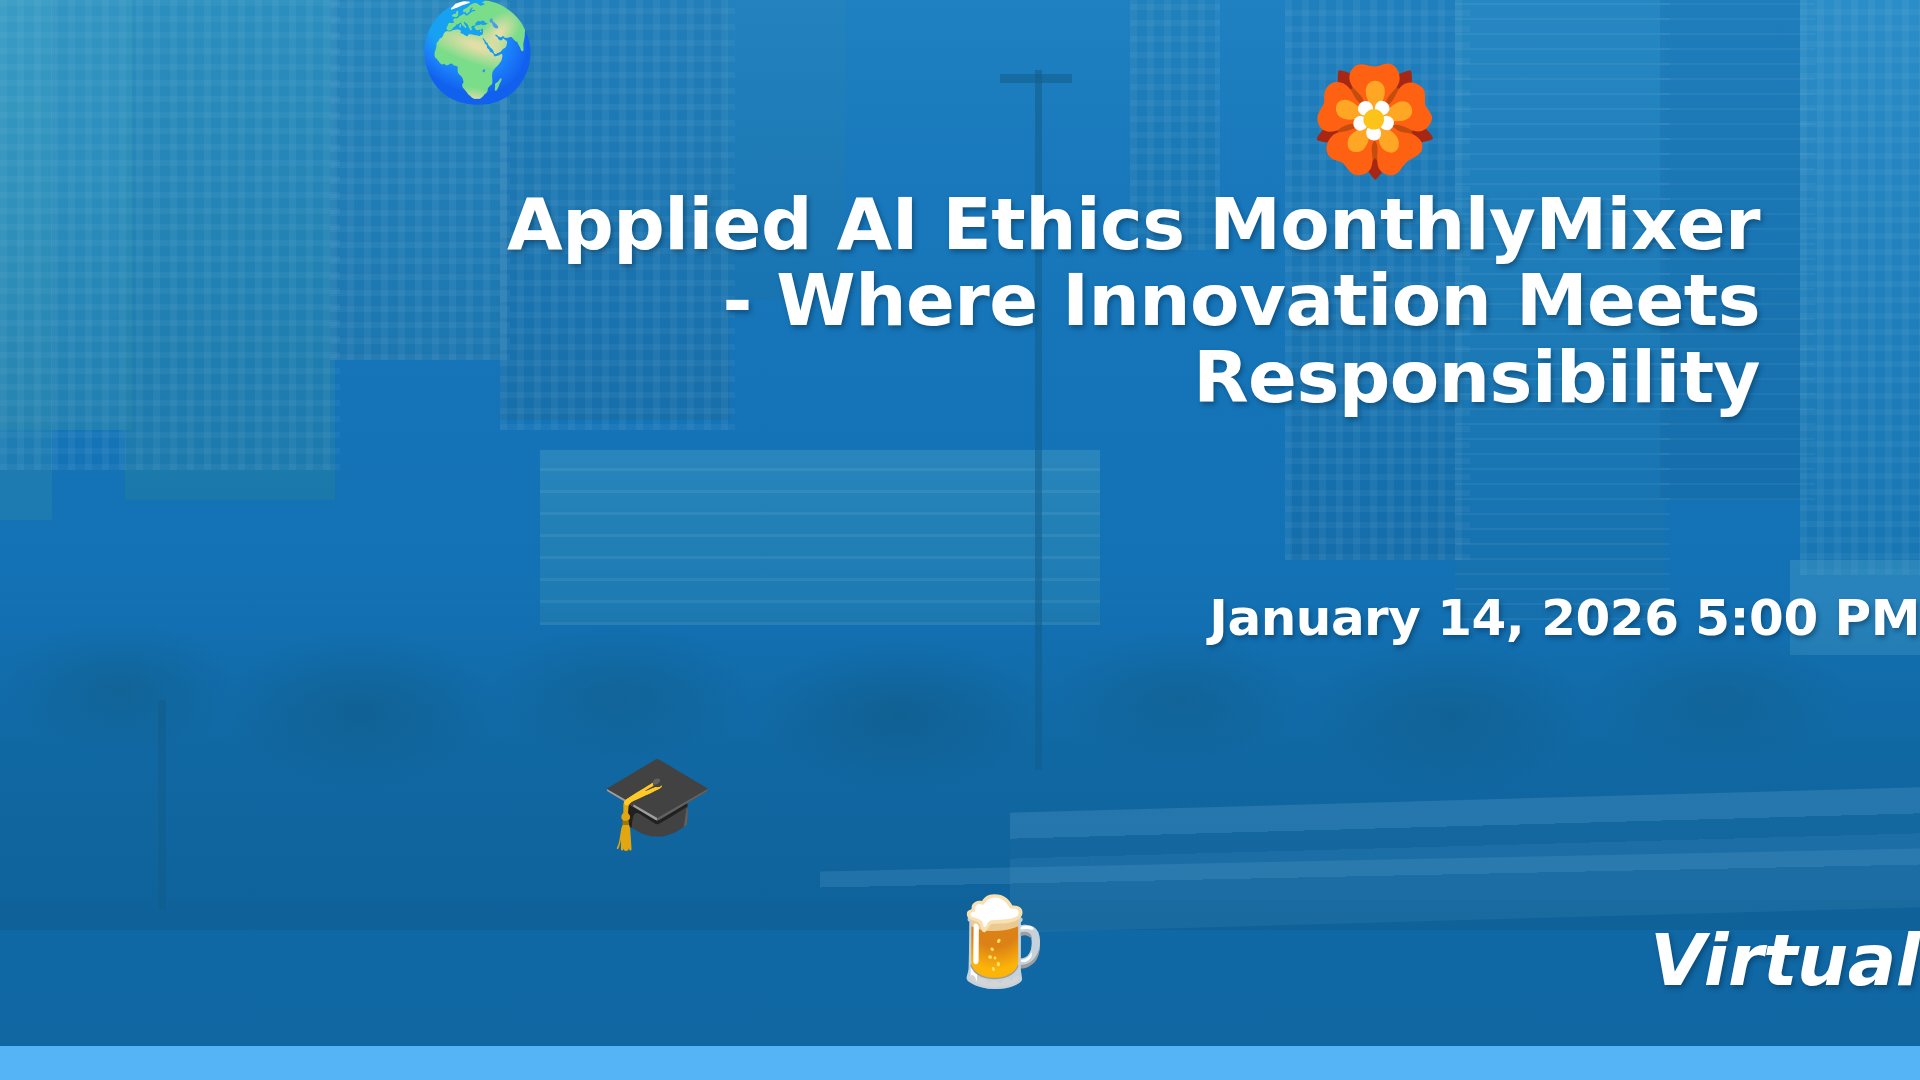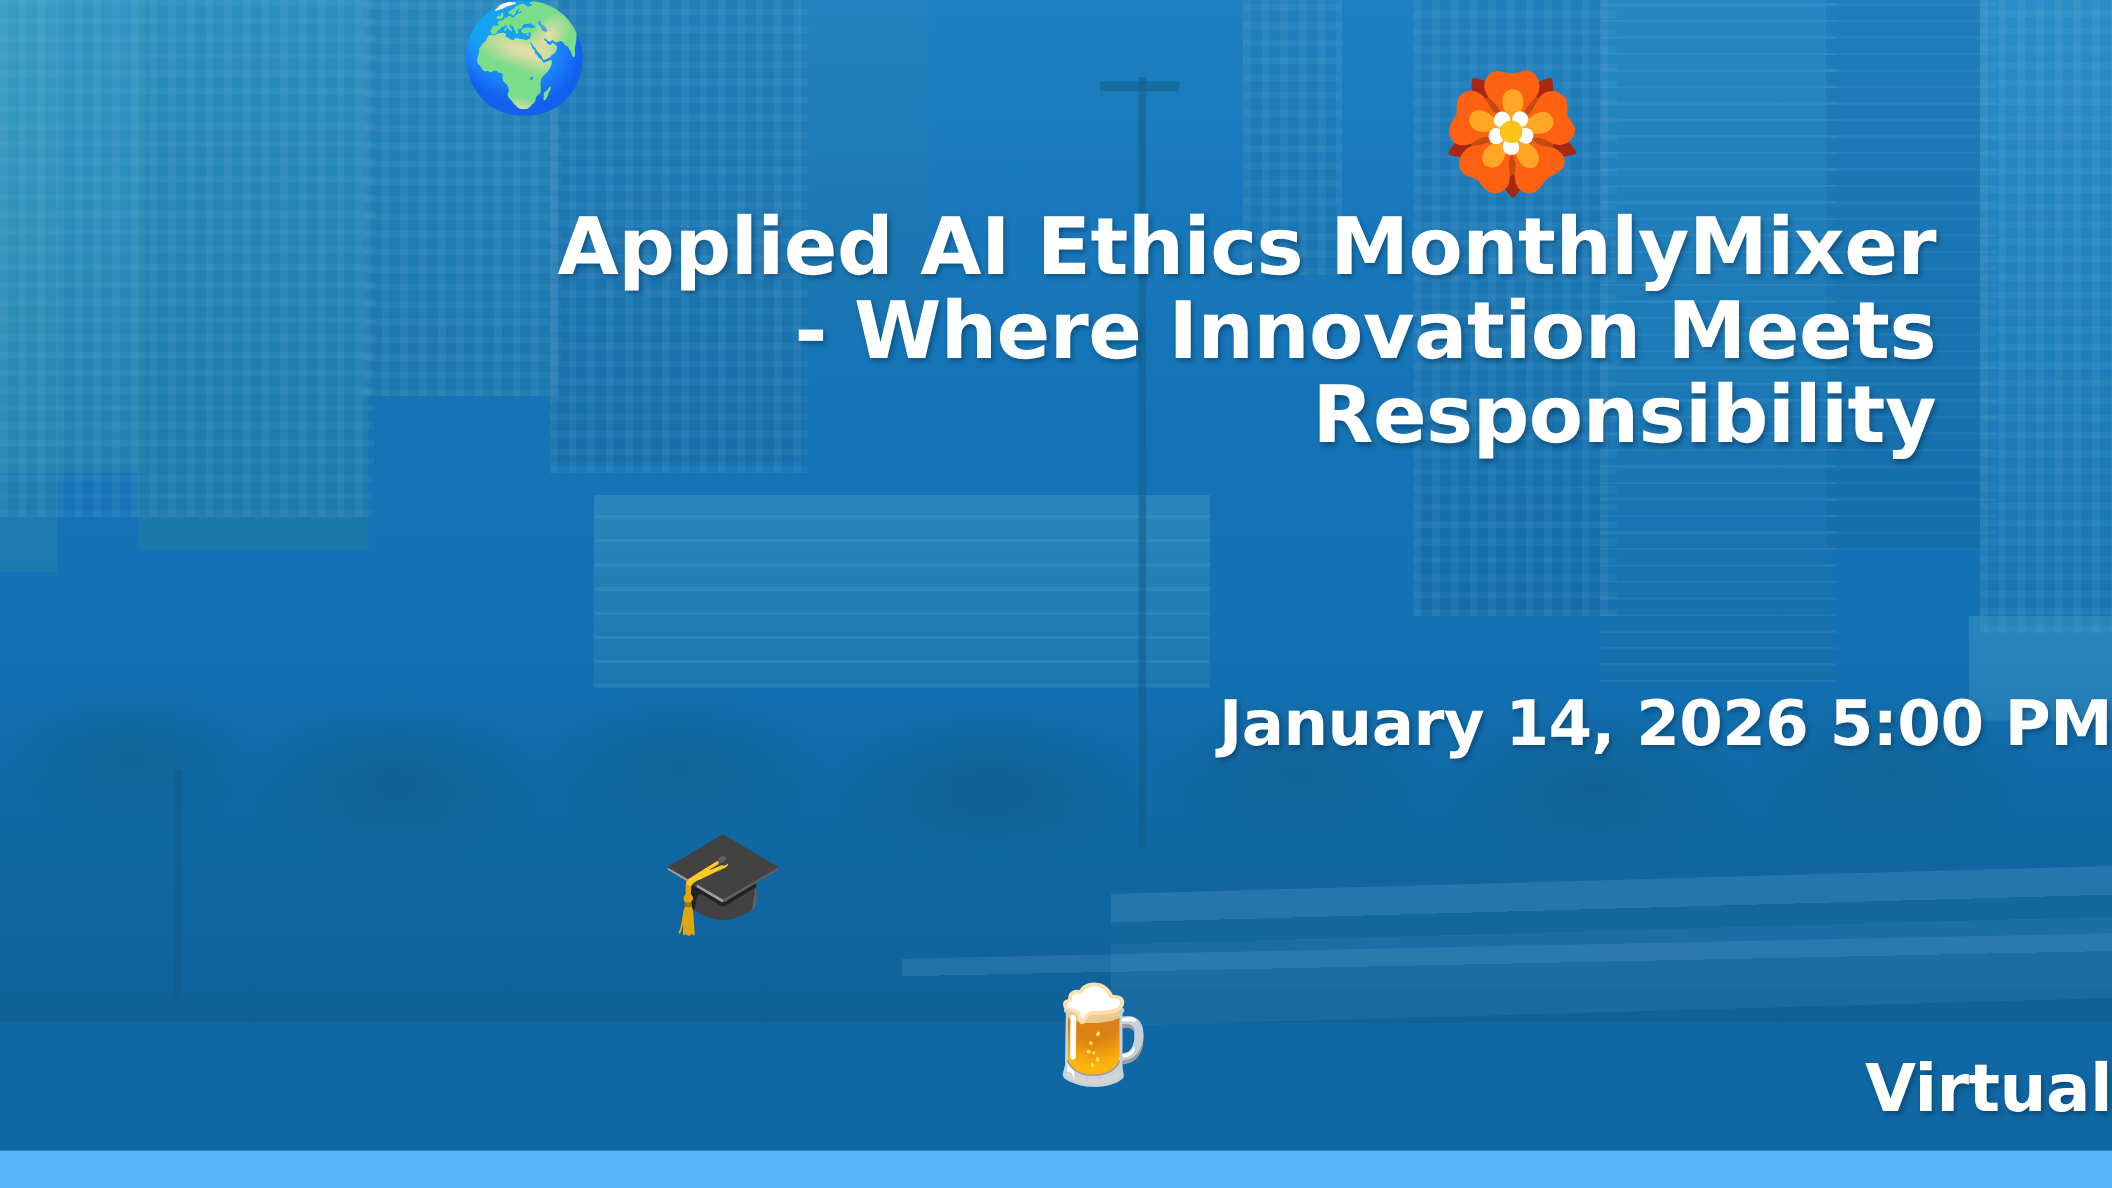--- a/index.html
+++ b/index.html
@@ -197,27 +197,28 @@
   }
 
   #event-title {
     top: 186px;
     font-size: 72px;
     padding: 0 160px;
     box-sizing: border-box;
   }
 
   #event-date {
-    top: 628px;
-    font-size: 57px;
+    top: 592px;
+    font-size: 50px;
   }
 
   #event-location {
-    top: 959px;
-    font-size: 60px;
+    top: 922px;
+    font-size: 72px;
+    font-style: italic;
   }
 
   
   .emoji {
     position: absolute;
     line-height: 1;
     user-select: none;
   }
   #globe-emoji      { left: 418px;  top: 4px;   font-size: 96px; z-index: 35; }
   #rosette-emoji    { left: 1310px; top: 68px;  font-size: 104px; z-index: 35; }

